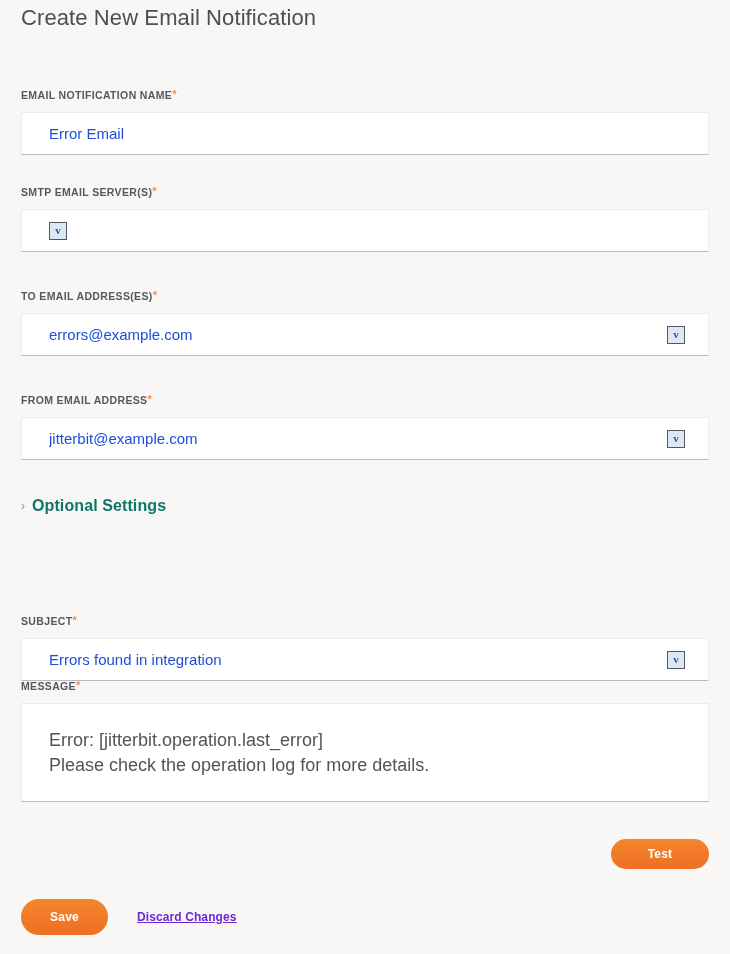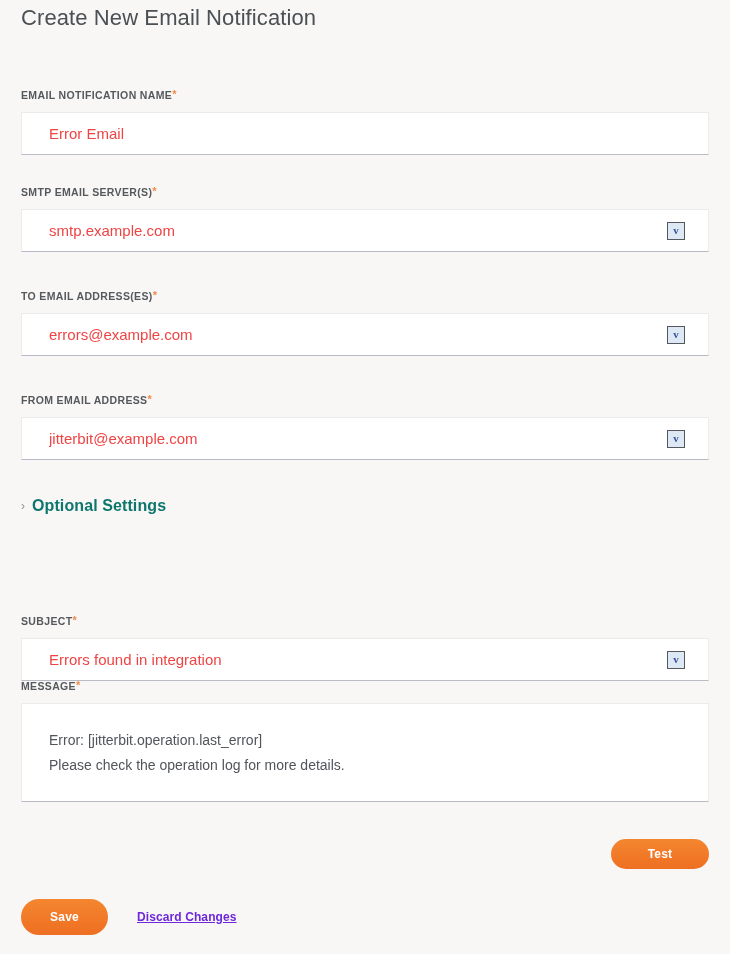--- a/index.html
+++ b/index.html
@@ -63,21 +63,21 @@
     height: 43px;
     display: flex;
     align-items: center;
     padding: 0 10px 0 27px;
   }
   .input-box.plain {
     padding-left: 27px;
   }
   .input-value {
     font-size: 15px;
-    color: #ef4444;
+    color: #1d4ed8;
     line-height: 20px;
     font-weight: 400;
     flex: 1 1 auto;
     white-space: nowrap;
     overflow: hidden;
   }
 
   .chevron-box {
     width: 18px;
     height: 18px;
@@ -120,21 +120,21 @@
 
   .textarea-box {
     background: #ffffff;
     border: 1px solid #eceaea;
     border-bottom: 1px solid #b9bcc7;
     box-sizing: border-box;
     height: 99px;
     padding: 24px 10px 0 27px;
   }
   .textarea-line {
-    font-size: 14px;
+    font-size: 18px;
     color: #51555b;
     line-height: 25px;
     white-space: nowrap;
   }
 
   .btn {
     border: none;
     border-radius: 22px;
     background: linear-gradient(180deg, #f4862f 0%, #ee6f22 100%);
     color: #ffffff;
@@ -198,21 +198,20 @@
     <div class="input-box plain">
       <span class="input-value">Error Email</span>
     </div>
   </div>
 
   <div class="field-group g2">
     <label class="field-label">
       <span>SMTP EMAIL SERVER(S)</span><span class="req-star">*</span>
     </label>
     <div class="input-box">
-      <span class="input-value">smtp.example.com</span>
       <span class="chevron-box">
           <span>v</span>
         </span>
     </div>
   </div>
 
   <div class="field-group g3">
     <label class="field-label">
       <span>TO EMAIL ADDRESS(ES)</span><span class="req-star">*</span>
     </label>

